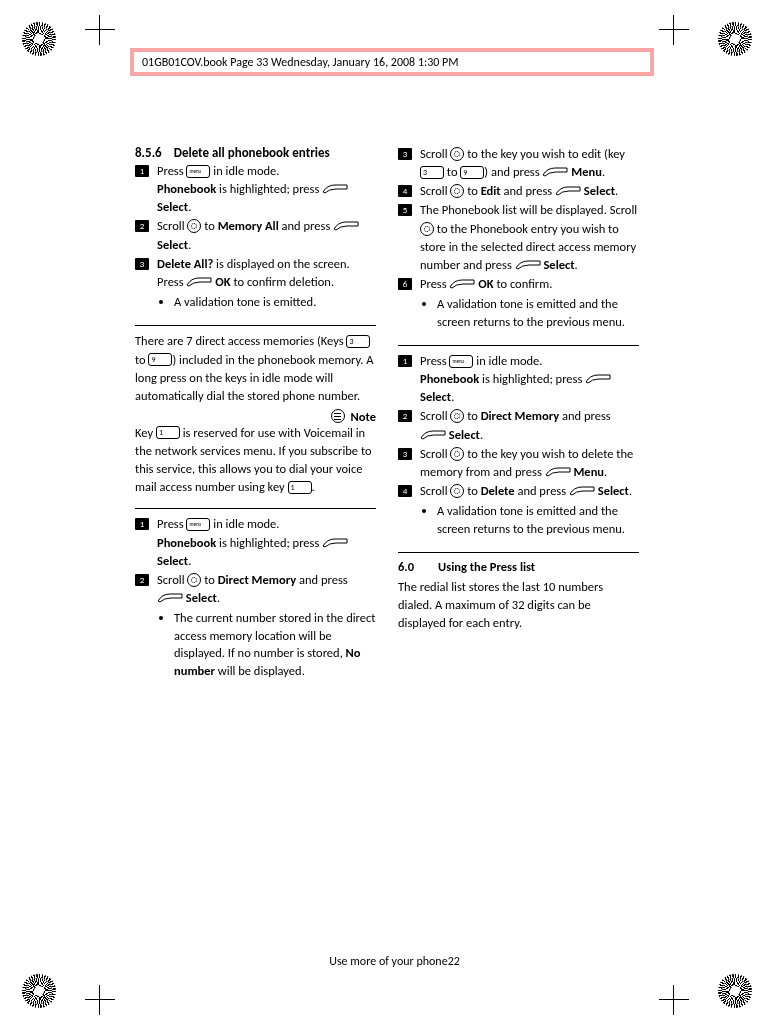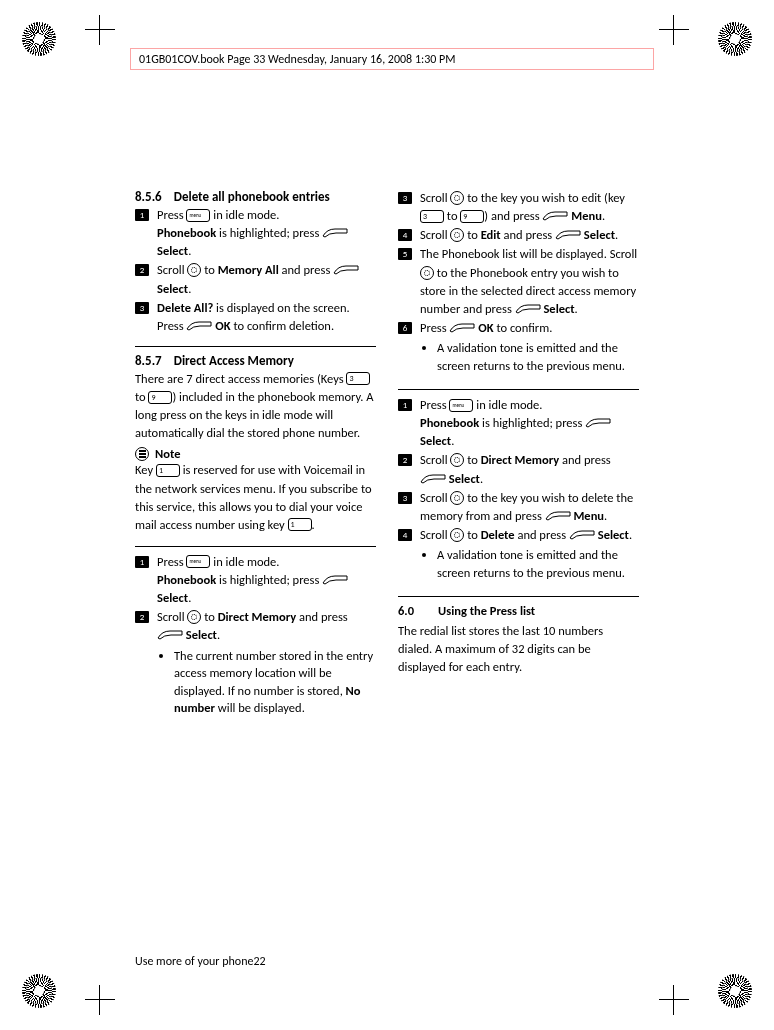--- a/index.html
+++ b/index.html
@@ -49,33 +49,32 @@
   }
   .rosette.tl { top: 22px; left: 22px; }
   .rosette.tr { top: 22px; right: 22px; }
   .rosette.bl { bottom: 22px; left: 22px; }
   .rosette.br { bottom: 22px; right: 22px; }
   .header-line {
     position: absolute;
     top: 48px;
     left: 130px;
     right: 120px;
-    border: 1px solid #fca5a5;
+    border: 4px solid #fca5a5;
     padding: 3px 8px;
     font-size: 12px;
   }
   .page-area {
     position: absolute;
     top: 145px;
     left: 135px;
     right: 135px;
     bottom: 80px;
     display: flex;
     gap: 22px;
-    margin-top: 44px;
   }
   .col {
     flex: 1;
     display: flex;
     flex-direction: column;
   }
   .sec-title {
     font-weight: bold;
     font-size: 13px;
     margin: 0 0 2px 0;
@@ -175,20 +174,21 @@
     position:absolute;
     top:3px; left:3px; right:3px; bottom:3px;
     border:1px dotted #000;
     border-radius:50%;
   }
   .notehead {
     display: flex;
     align-items: center;
     gap: 6px;
     margin-top: 2px;
+    justify-content: flex-end;
   }
   .noteicon {
     width: 14px;
     height: 14px;
     border: 1px solid #000;
     border-radius: 50%;
     display: inline-flex;
     flex-direction: column;
     justify-content: center;
     gap: 1.5px;
@@ -205,21 +205,21 @@
     margin: 0 0 2px 0;
     line-height:1.35;
   }
   .subheading .num { display:inline-block; width:58px; }
   .footer {
     position: absolute;
     bottom: 62px;
     left: 135px;
     right: 120px;
     display: flex;
-    justify-content: flex-start;
+    justify-content: center;
     font-size: 12px;
   }
 </style>
 </head>
 <body>
 
 <div class="cropmark tl"></div>
 <div class="cropmark tr"></div>
 <div class="cropmark bl"></div>
 <div class="cropmark br"></div>
@@ -267,29 +267,29 @@
                 <path d="M1 9 Q5 2 13 2 L25 2 L25 6 L14 6 Q7 6 3 10 Z" fill="none" stroke="#000" stroke-width="1"></path>
               </svg></span><b> Select</b><span>.</span>
         </div>
       </li>
       <li>
         <span class="stepnum">3</span>
         <div class="stepbody">
           <b>Delete All?</b><span> is displayed on the screen. Press </span><span class="softkey"><svg width="26" height="11">
                 <path d="M1 9 Q5 2 13 2 L25 2 L25 6 L14 6 Q7 6 3 10 Z" fill="none" stroke="#000" stroke-width="1"></path>
               </svg></span><b> OK</b><span> to confirm deletion.</span>
+          <ul class="sub-bullet">
+              <li>A validation tone is emitted.</li>
+            </ul>
         </div>
       </li>
     </ol>
 
     <hr class="rule">
 
-    <p class="sec-title">
-      <span class="num">8.5.7</span><span>Direct Access Memory</span>
-    </p>
     <p class="para">
       <span>There are 7 direct access memories (Keys </span><span class="keyicon">3</span><span> to </span><span class="keyicon">9</span><span>) included in the phonebook memory. A long press on the keys in idle mode will automatically dial the stored phone number.</span>
     </p>
     <div class="notehead">
       <span class="noteicon">
           <span></span>
           <span></span>
           <span></span>
         </span>
       <b>Note</b>
@@ -311,21 +311,21 @@
         </div>
       </li>
       <li>
         <span class="stepnum">2</span>
         <div class="stepbody">
           <span>Scroll </span><span class="navring"></span><span> to </span><b>Direct Memory</b><span> and press </span><span class="softkey"><svg width="26" height="11">
                 <path d="M1 9 Q5 2 13 2 L25 2 L25 6 L14 6 Q7 6 3 10 Z" fill="none" stroke="#000" stroke-width="1"></path>
               </svg></span><b> Select</b><span>.</span>
           <ul class="sub-bullet">
               <li>
-            <span>The current number stored in the entry access memory location will be displayed. If no number is stored, </span><b>No number</b><span> will be displayed.</span>
+            <span>The current number stored in the direct access memory location will be displayed. If no number is stored, </span><b>No number</b><span> will be displayed.</span>
           </li>
             </ul>
         </div>
       </li>
     </ol>
 
   </div>
 
   <div class="col">
 

